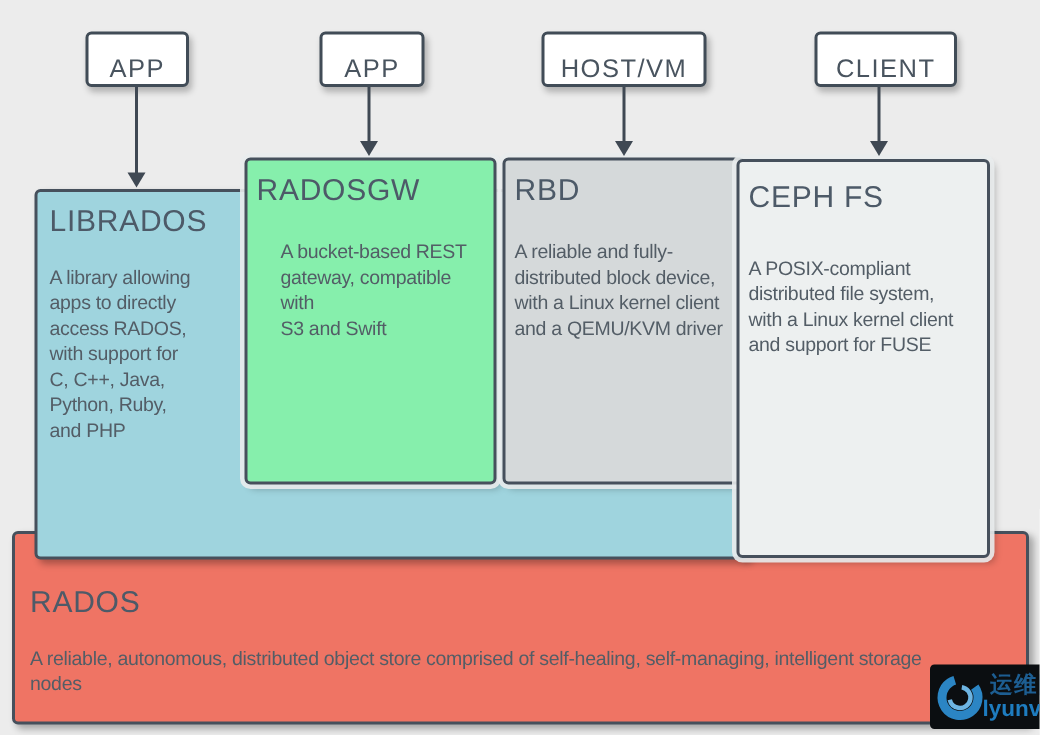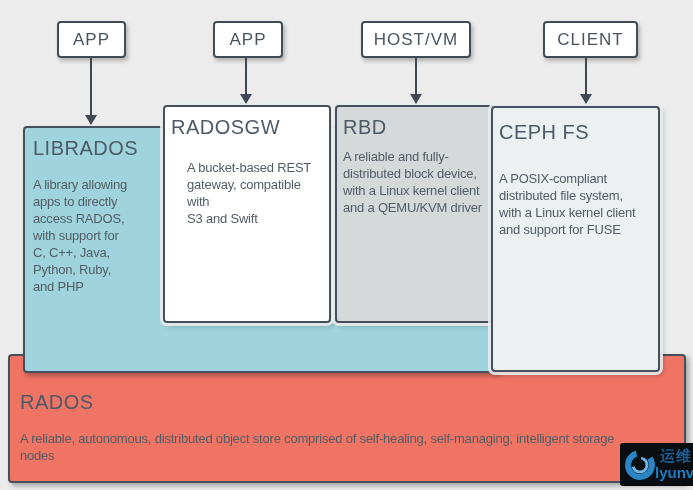--- a/index.html
+++ b/index.html
@@ -5,21 +5,21 @@
   html,body{margin:0;padding:0;}
   .stage{
     position:relative; width:693px; height:490px;
     background:#ececec; overflow:hidden;
     font-family:"Liberation Sans", sans-serif;
   }
   
   .tnode{
     position:absolute; height:37px; box-sizing:border-box;
     background:#ffffff; border:2px solid #414c57; border-radius:4px;
-    display:flex; align-items:center; justify-content:center;
+    display:flex; align-items:flex-end; justify-content:center;
     box-shadow:2px 3px 4px rgba(0,0,0,0.25);
     z-index:4;
   }
   .tnode span{
     font-size:17px; letter-spacing:1px; color:#49545f;
   }
   
   .arrow{position:absolute; z-index:4;}
   .arrow .shaft{position:absolute; width:2px; background:#3f4853; left:5px; top:0;}
   .arrow .head{
@@ -51,24 +51,24 @@
     background:#9fd4de; z-index:2;
     box-shadow:3px 3px 5px rgba(0,0,0,0.3);
     padding:8px 6px 0 8px;
   }
   .librados .bodytext{margin-top:16px; width:130px;}
   .graybox{
     z-index:3;
     box-shadow:0 0 0 3px rgba(233,236,237,0.9), 3px 3px 5px rgba(0,0,0,0.25);
     padding:8px 6px 0 6px;
   }
-  .radosgw{left:163px; top:105px; width:168px; height:218px; background:#ffffff;}
+  .radosgw{left:163px; top:105px; width:168px; height:218px; background:#86efac;}
   .radosgw .bodytext{margin-top:20px;margin-left:16px;}
   .rbd{left:335px; top:105px; width:162px; height:218px; background:#d5d9da;}
-  .rbd .bodytext{margin-top:9px;}
+  .rbd .bodytext{margin-top:20px;}
   .cephfs{left:491px; top:106px; width:169px; height:266px; background:#edf0f0; padding-top:12px;}
   .cephfs .bodytext{margin-top:26px;}
   
   .wm{
     position:absolute; left:590px; top:443px; width:113px; height:43px;
     background:#0b0e11; border-radius:3px; z-index:5;margin-left:30px;
   }
   .wm svg{position:absolute; left:1px; top:2px;}
   .wm .wm-cjk{
     position:absolute; left:40px; top:4px;

